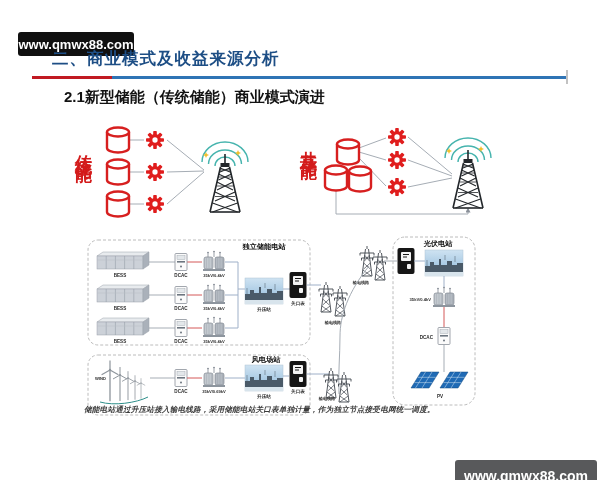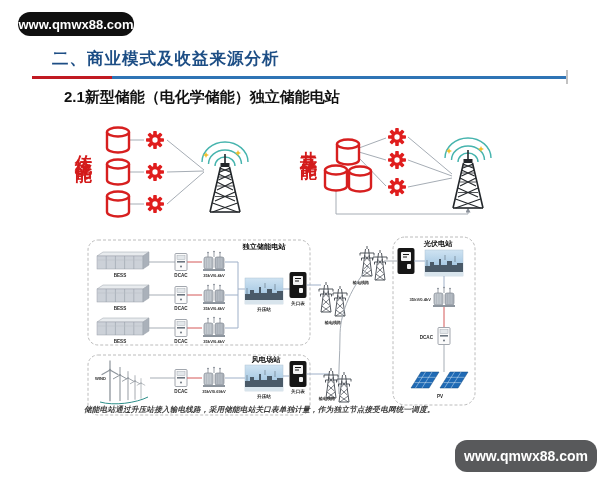--- a/index.html
+++ b/index.html
@@ -1,19 +1,19 @@
 <!DOCTYPE html>
 <html><head>
 <meta charset="utf-8">
 <style>
   html,body{margin:0;padding:0;background:#ffffff;}
   #slide{position:relative;width:600px;height:480px;background:#ffffff;overflow:hidden;
          font-family:"Liberation Sans","DejaVu Sans",sans-serif;}
   .wm{position:absolute;display:flex;align-items:center;justify-content:center;
-      color:#fff;font-weight:700;border-radius:12px;}
+      color:#fff;font-weight:700;border-radius:3px;margin-top:20px;}
   #wm-top{left:18px;top:12px;width:116px;height:24px;background:#101010;font-size:13px;}
   #wm-bottom{left:455px;top:440px;width:142px;height:32px;background:#58595b;font-size:14px;}
   #title{position:absolute;left:52px;top:48px;font-size:16.5px;font-weight:700;
          color:#1d4e85;letter-spacing:1px;white-space:nowrap;}
   #underline{position:absolute;left:32px;top:76px;width:534px;height:3px;display:flex;}
   #underline .red{width:80px;height:3px;background:#c11a22;}
   #underline .blue{flex:1;height:3px;background:#2f74b5;}
   #underline-tick{position:absolute;left:566px;top:70px;width:2px;height:14px;background:#c2c2c2;}
   #subtitle{position:absolute;left:64px;top:88px;font-size:15px;font-weight:700;color:#121212;white-space:nowrap;}
   .vlabel{position:absolute;writing-mode:vertical-rl;text-orientation:upright;
@@ -138,21 +138,21 @@
   <div id="wm-top" class="wm">
     <span>www.qmwx88.com</span>
   </div>
 
   <div id="title">二、商业模式及收益来源分析</div>
   <div id="underline">
     <span class="red"></span>
     <span class="blue"></span>
   </div>
   <div id="underline-tick"></div>
-  <div id="subtitle">2.1新型储能（电化学储能）独立储能电站</div>
+  <div id="subtitle">2.1新型储能（传统储能）商业模式演进</div>
 
   <div id="label-traditional" class="vlabel">传统储能</div>
   <svg class="absvg" style="left:100px;top:122px" width="160" height="105" viewBox="0 0 160 105">
     <g class="conn">
       <path d="M30,18 L44,18 M30,50 L44,50 M30,82 L44,82"></path>
       <path d="M67,18 L104,48 M67,50 L104,49 M67,82 L104,50"></path>
     </g>
     <use href="#cyl" transform="translate(18,18)"></use>
     <use href="#cyl" transform="translate(18,50)"></use>
     <use href="#cyl" transform="translate(18,82)"></use>

